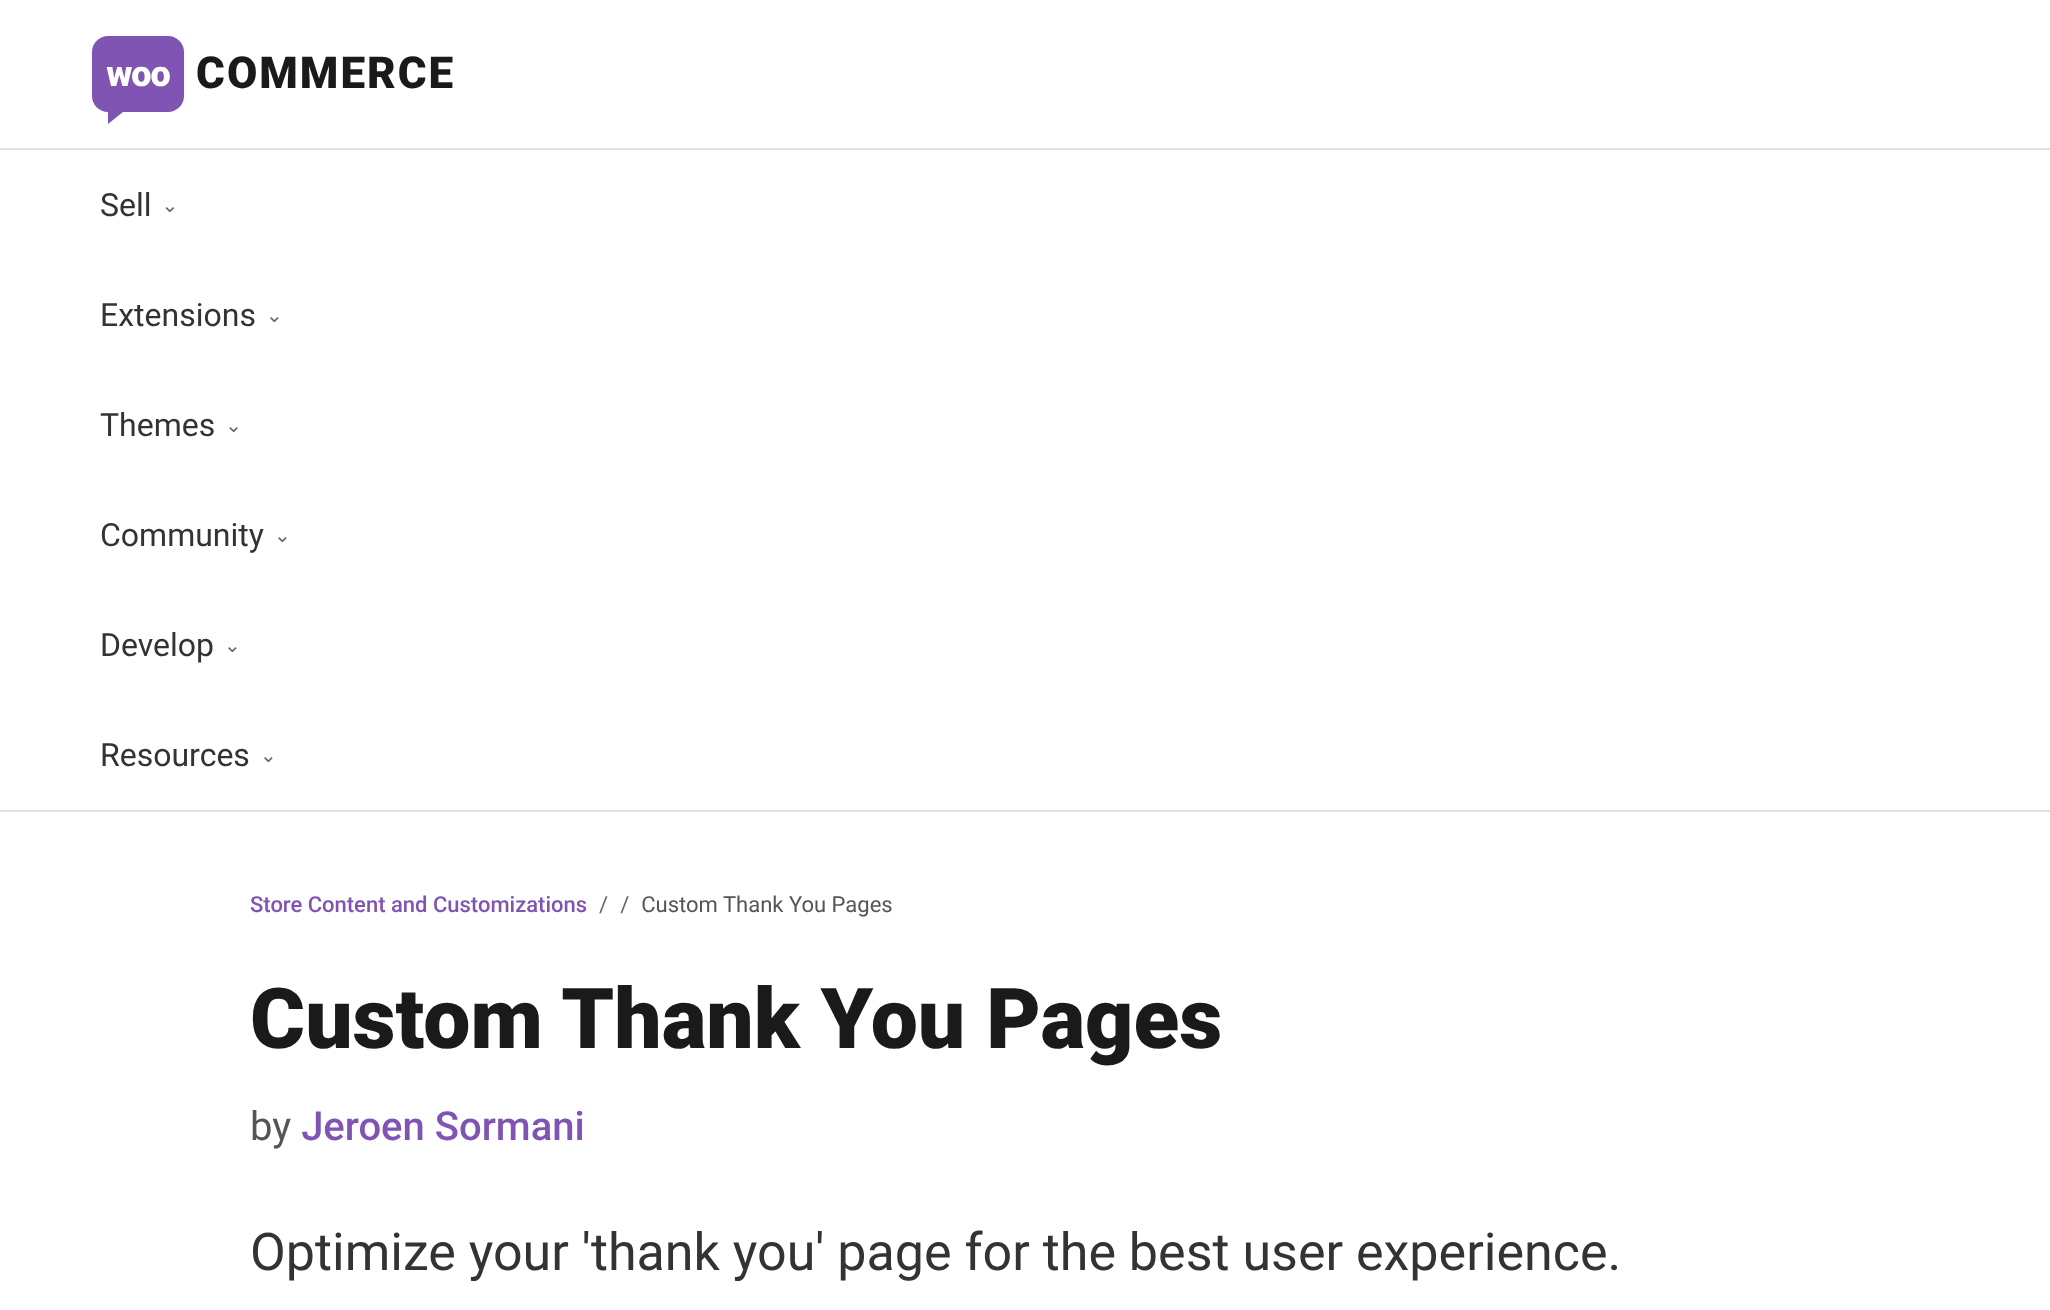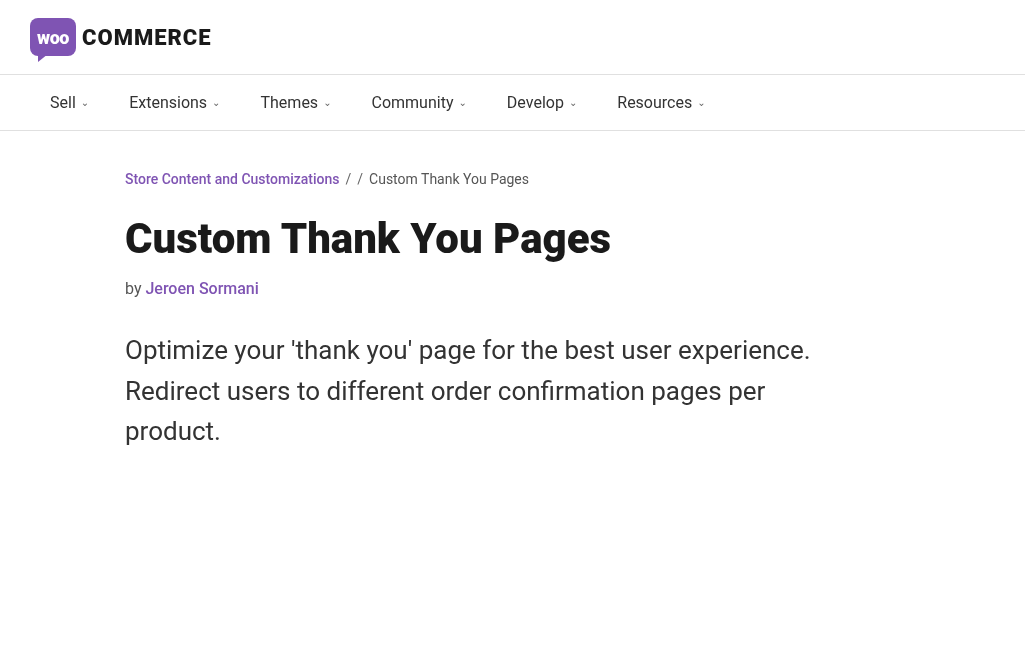--- a/index.html
+++ b/index.html
@@ -11,21 +11,21 @@
     body {
       font-family: -apple-system, BlinkMacSystemFont, 'Segoe UI', Roboto, Oxygen, sans-serif;
       background: #ffffff;
       color: #333;
       width: 1025px;
       min-height: 655px;
     }
 
     
     .header {
-      padding: 18px 30px;
+      padding: 18px 46px;
       border-bottom: 1px solid #e0e0e0;
       display: flex;
       align-items: flex-start;
     }
 
     .woo-logo {
       display: flex;
       align-items: center;
       gap: 6px;
     }
@@ -70,20 +70,21 @@
     
     .nav {
       border-bottom: 1px solid #e0e0e0;
       padding: 0 30px;
     }
 
     .nav-list {
       list-style: none;
       display: flex;
       gap: 0;
+      flex-direction: column;
     }
 
     .nav-item {
       position: relative;
     }
 
     .nav-link {
       display: flex;
       align-items: center;
       gap: 5px;
@@ -106,21 +107,21 @@
       padding: 40px 30px 40px 125px;
       max-width: 900px;
     }
 
     
     .breadcrumb {
       display: flex;
       align-items: center;
       gap: 6px;
       margin-bottom: 28px;
-      font-size: 14px;
+      font-size: 11px;
     }
 
     .breadcrumb-link {
       color: #7f54b3;
       text-decoration: none;
       font-weight: 500;
     }
 
     .breadcrumb-separator {
       color: #666;
@@ -134,21 +135,21 @@
     .page-title {
       font-size: 42px;
       font-weight: 900;
       color: #1a1a1a;
       line-height: 1.15;
       margin-bottom: 16px;
     }
 
     
     .author-line {
-      font-size: 16px;
+      font-size: 20px;
       color: #555;
       margin-bottom: 32px;
     }
 
     .author-name {
       color: #7f54b3;
       font-weight: 500;
       text-decoration: none;
     }
 

